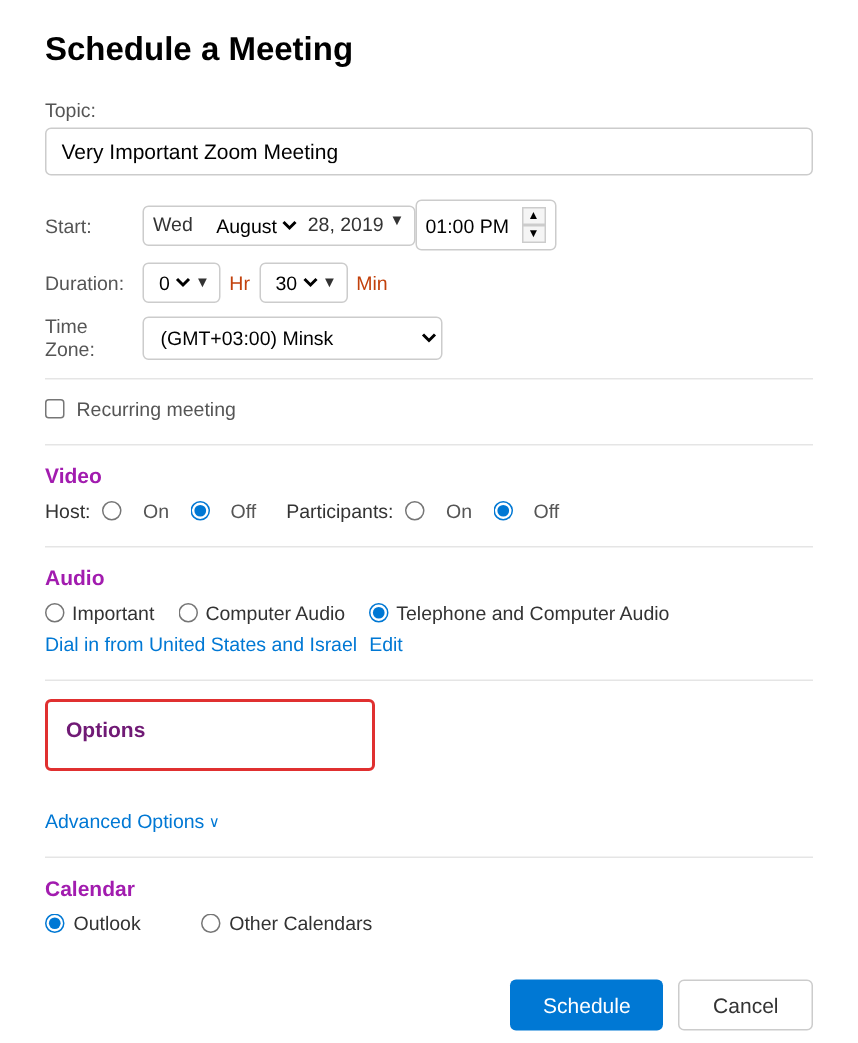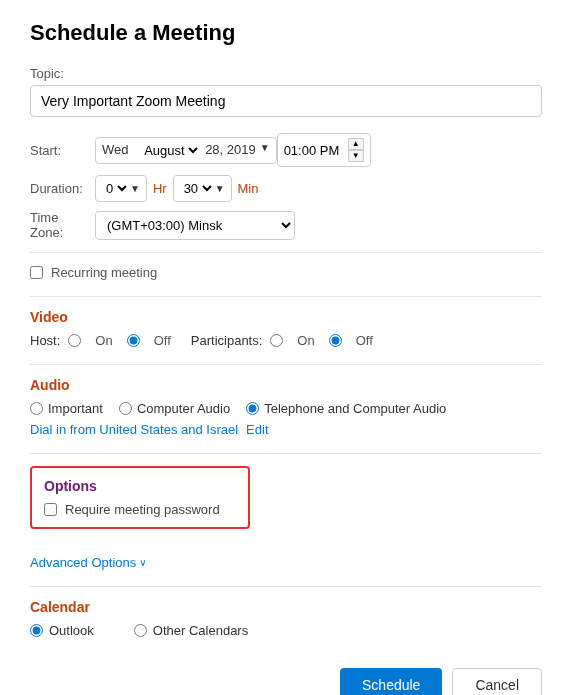--- a/index.html
+++ b/index.html
@@ -134,21 +134,21 @@
       display: flex;
       align-items: center;
       gap: 8px;
       font-size: 13px;
       color: #555;
     }
     .section-title {
       font-size: 14px;
       font-weight: 600;
       margin-bottom: 8px;
-      color: #c2410c;
+      color: #a21caf;
     }
     .video-row {
       display: flex;
       align-items: center;
       gap: 20px;
       font-size: 13px;
     }
     .video-group {
       display: flex;
       align-items: center;
@@ -382,24 +382,20 @@
     <a class="dial-in-link" href="#">Dial in from United States and Israel</a>
     <a class="dial-in-link" href="#">Edit</a>
   </div>
 </div>
 
 <hr class="divider">
 
 <div class="form-section">
   <div class="options-box">
     <div class="options-title">Options</div>
-    <div class="options-check-row">
-      <input type="checkbox" id="req-pwd" style="">
-      <label for="req-pwd">Require meeting password</label>
-    </div>
   </div>
 </div>
 
 <div class="form-section">
   <a class="advanced-link" href="#">
     <span>Advanced Options</span>
     <span class="chevron">∨</span>
   </a>
 </div>
 

